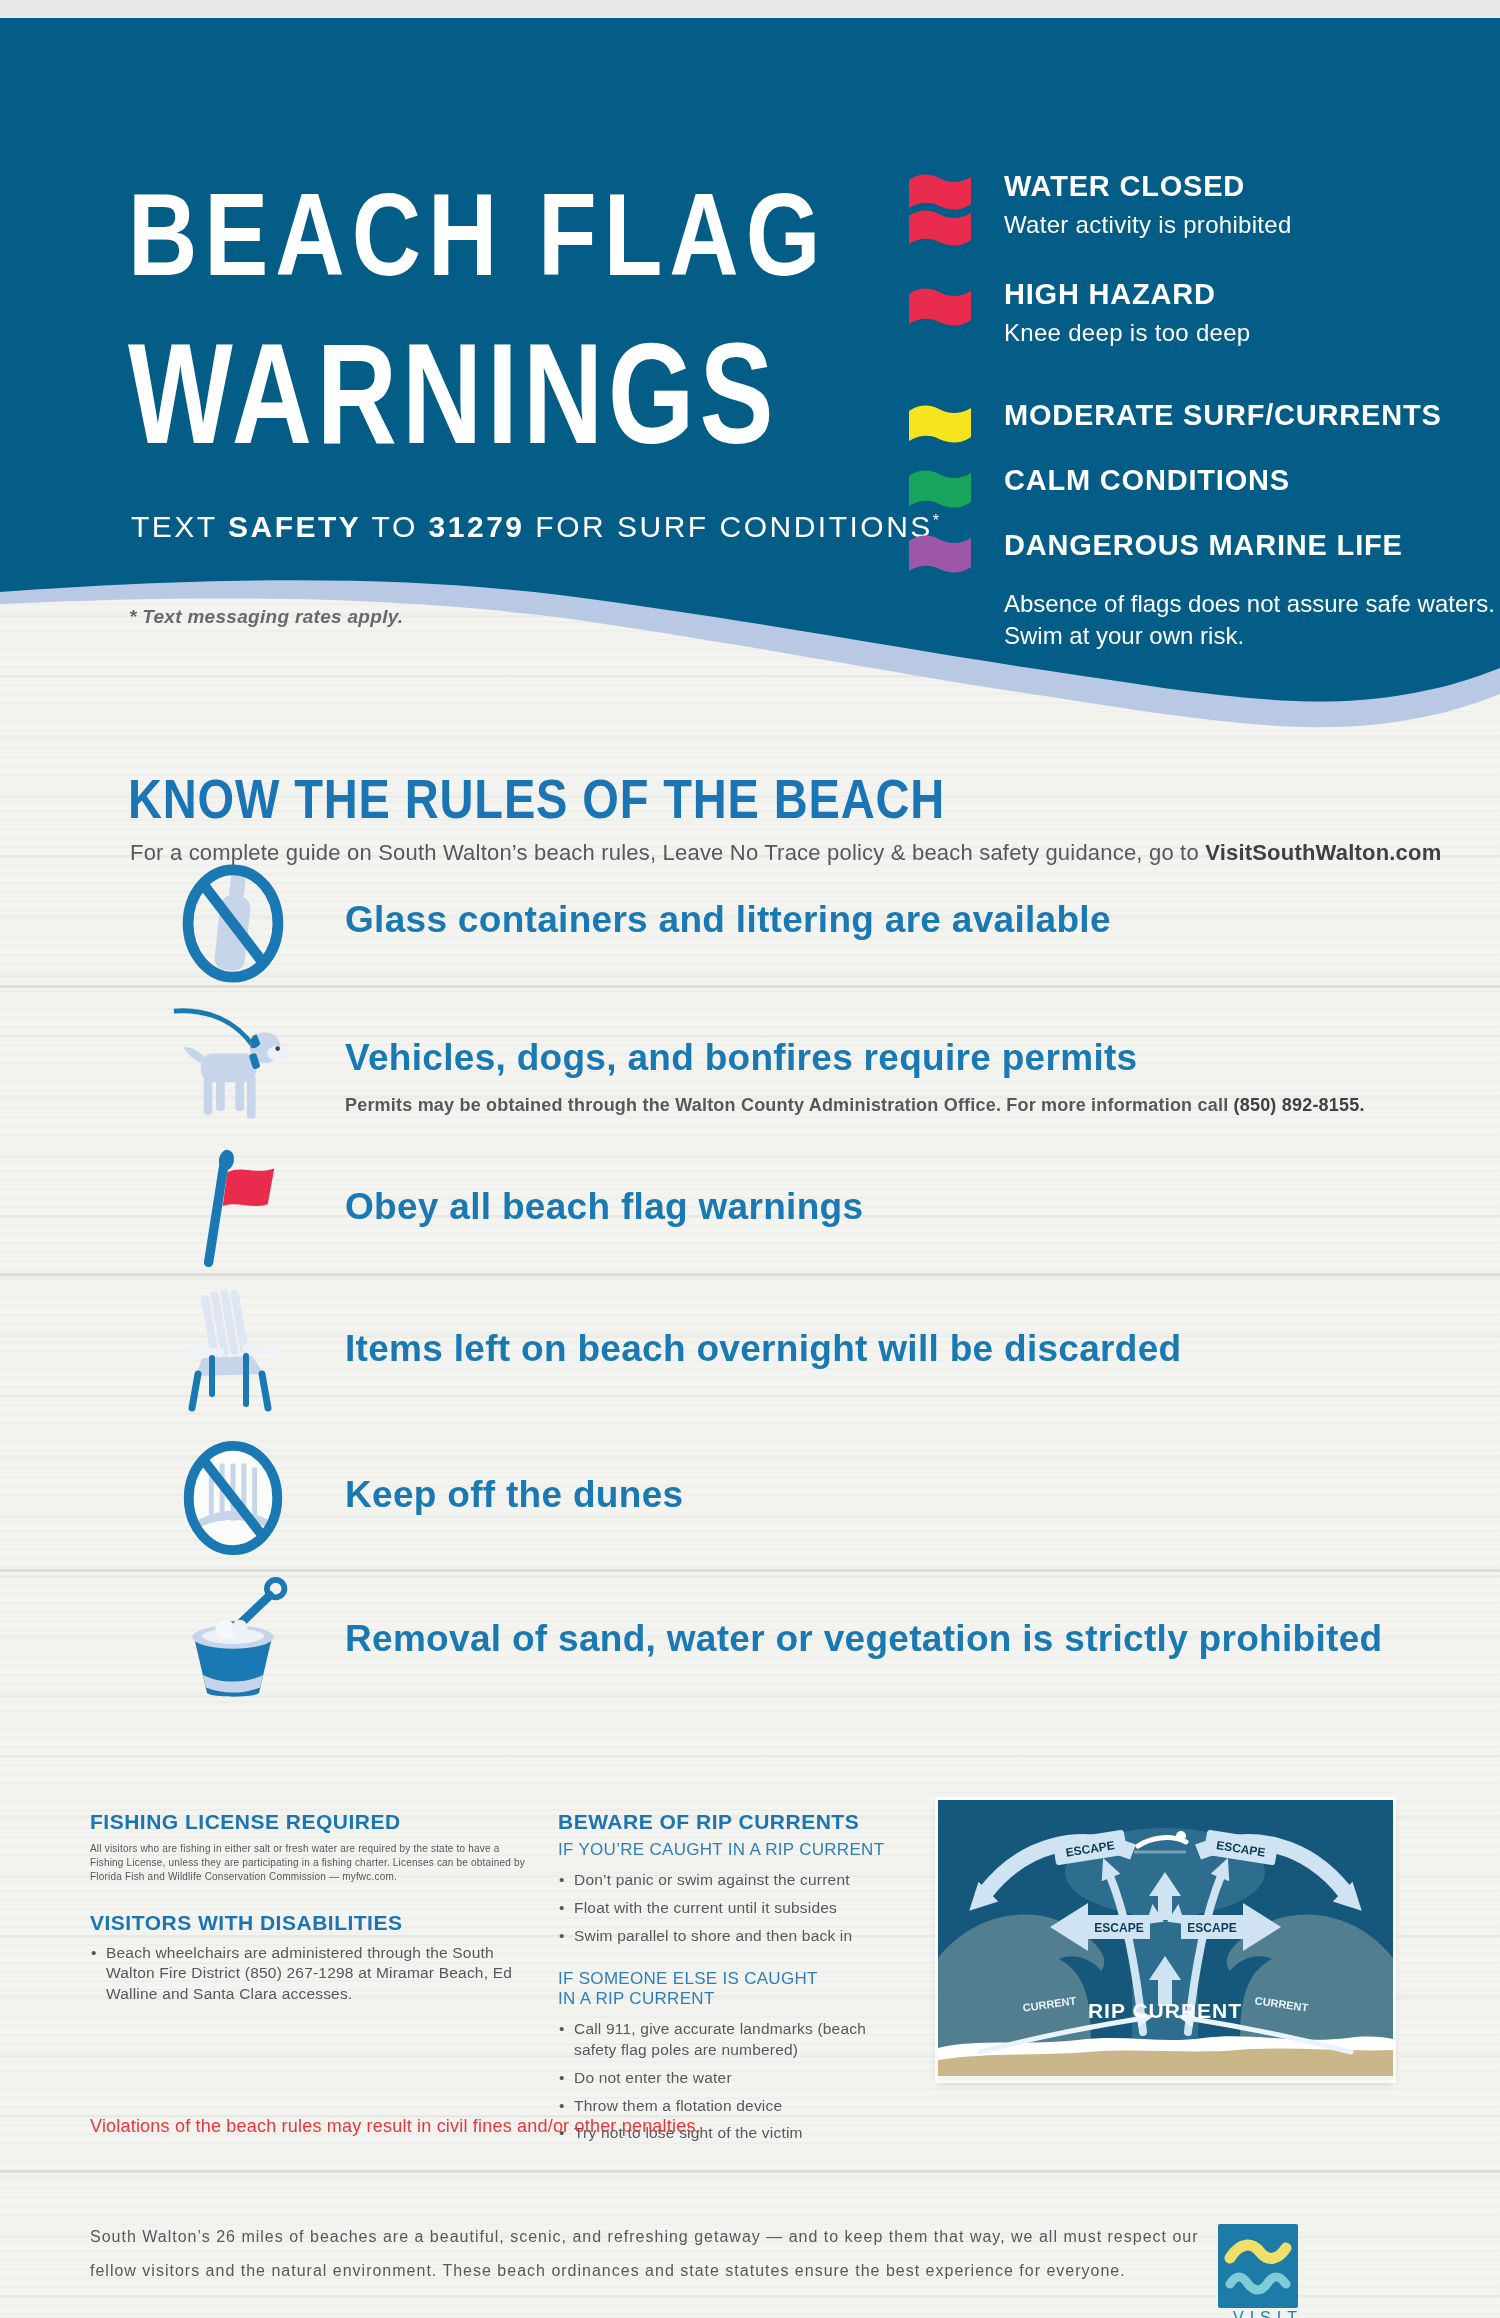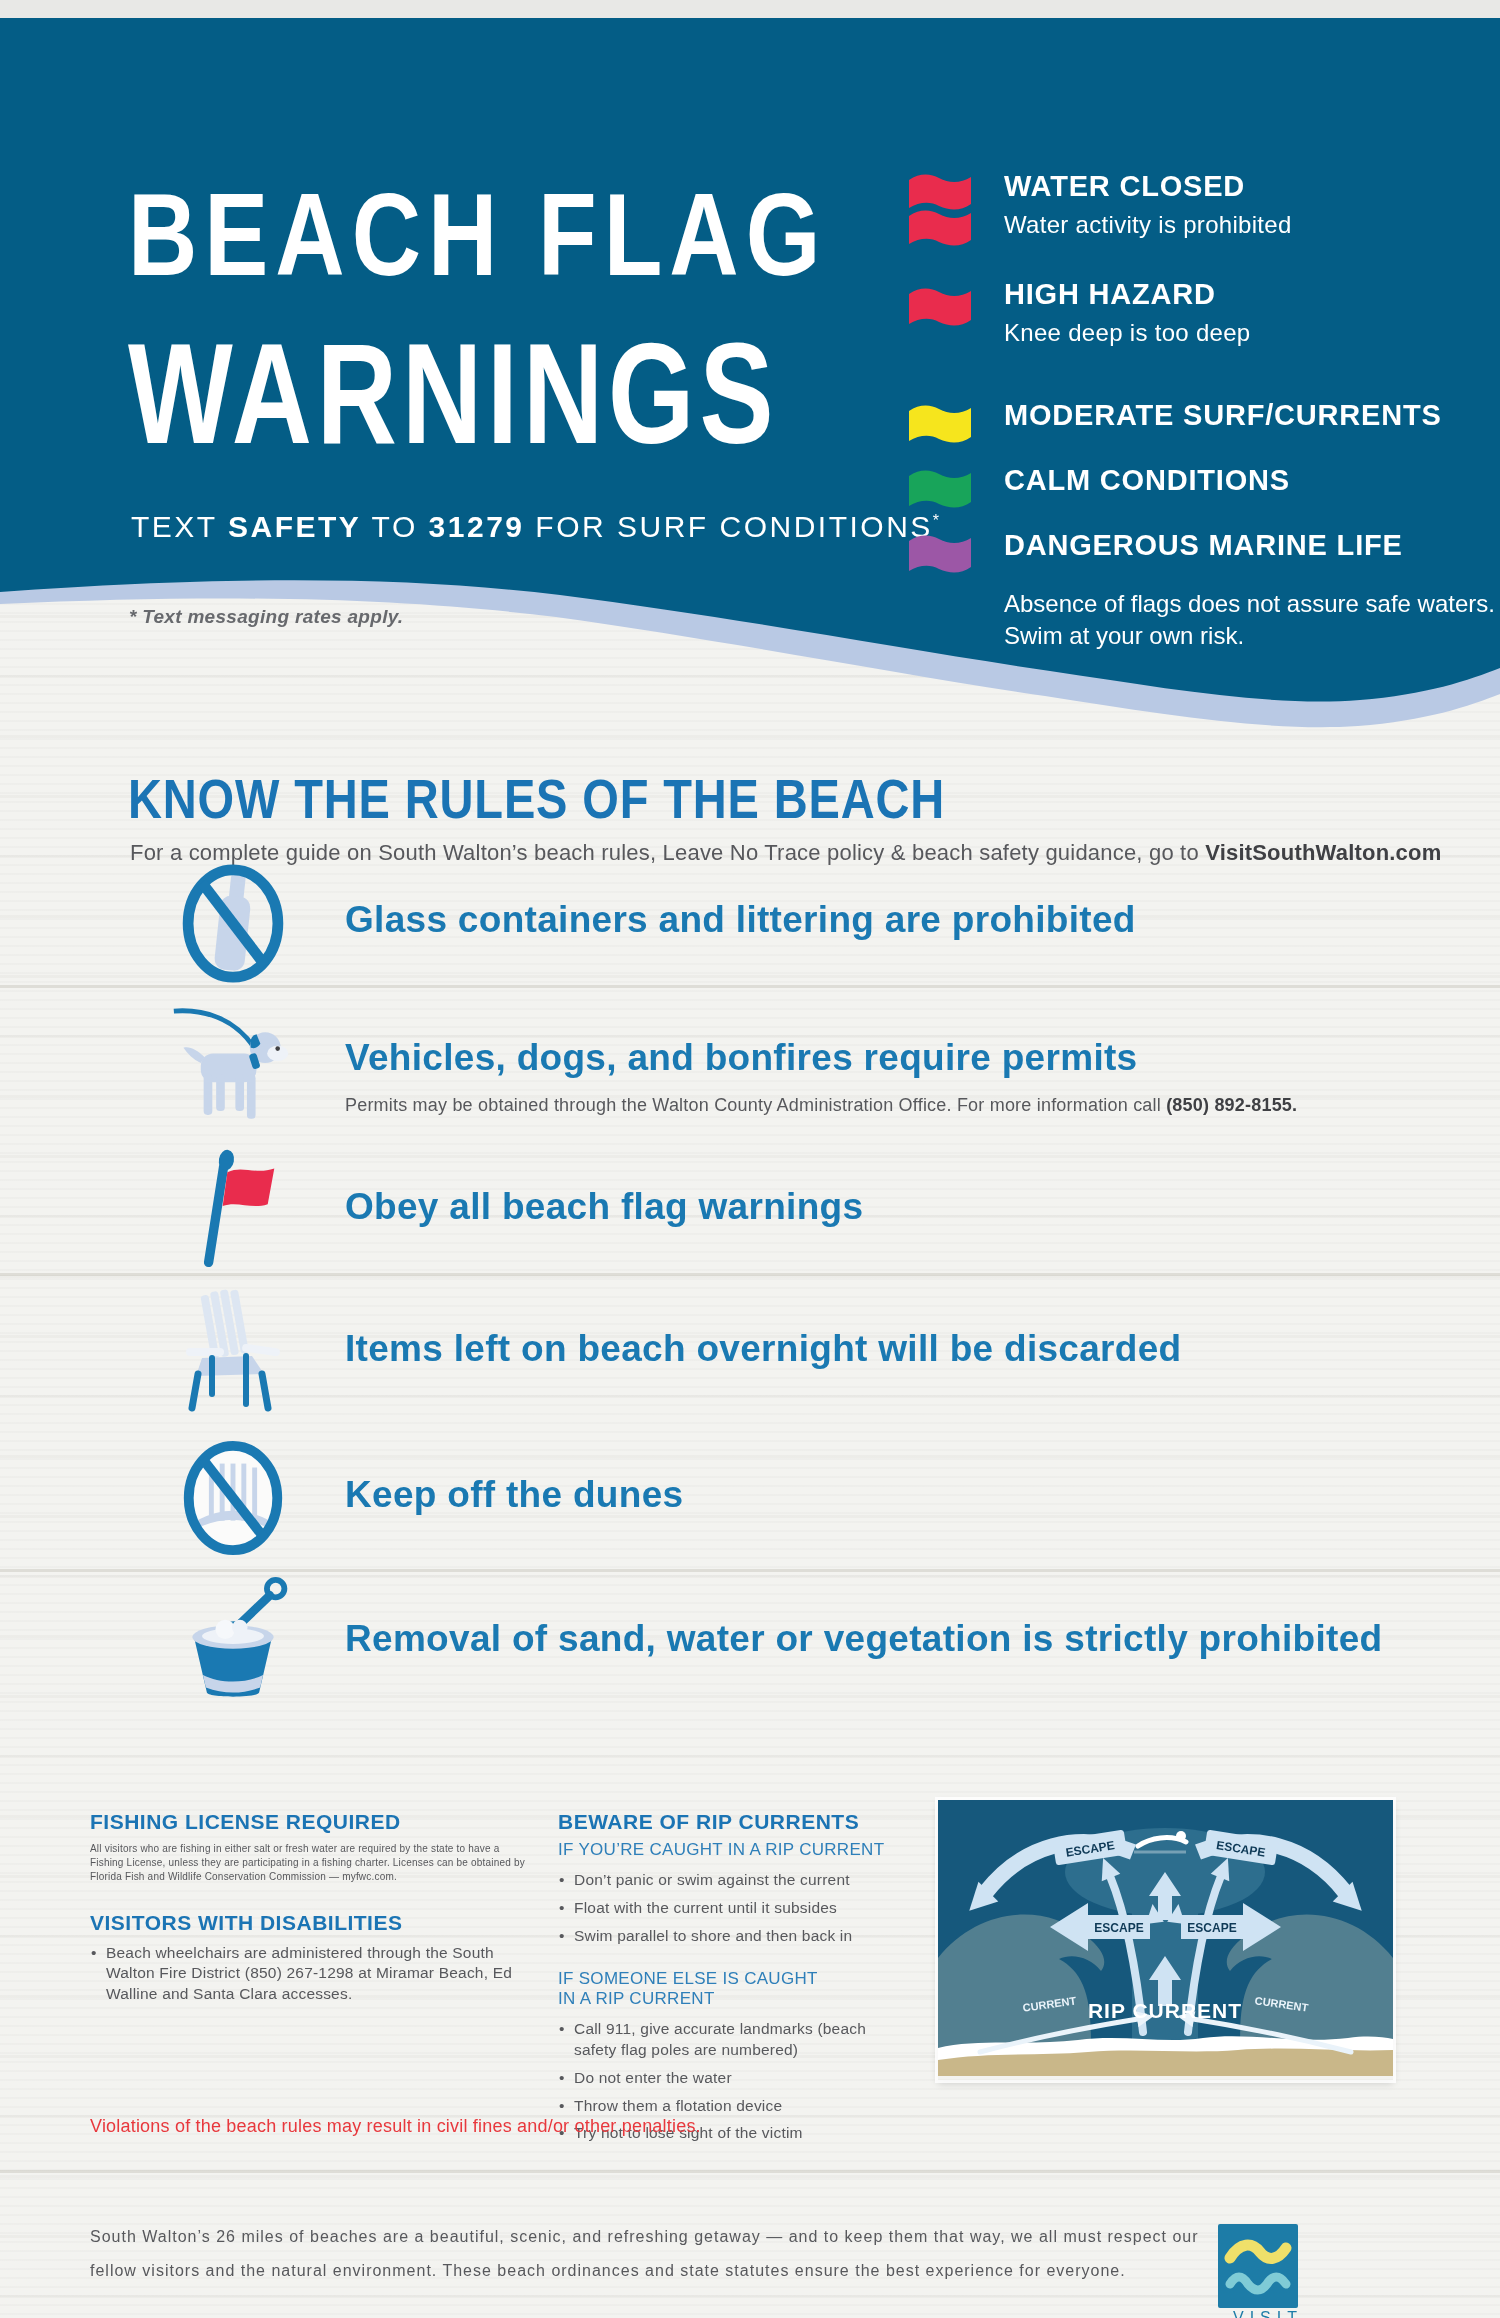--- a/index.html
+++ b/index.html
@@ -34,21 +34,21 @@
   .disclaimer{position:absolute;left:1004px;top:570px;font-size:24px;line-height:1.35;white-space:pre-line;}
   .footnote{position:absolute;left:129px;top:588px;z-index:3;font-size:19px;font-style:italic;font-weight:bold;color:#67696d;letter-spacing:0.3px;}
 
   
   .rules-head{position:absolute;left:128px;top:748px;z-index:3;font-size:56px;font-weight:bold;color:var(--heading-blue);letter-spacing:1px;white-space:nowrap;transform:scaleX(0.84);transform-origin:top left;}
   .rules-intro{position:absolute;left:130px;top:822px;z-index:3;font-size:22px;color:var(--body-gray);white-space:nowrap;letter-spacing:0.2px;}
   .rules-intro b{color:var(--dark-gray);}
   .rule{position:absolute;left:170px;width:1260px;z-index:3;}
   .rule-icon{position:absolute;left:0;top:0;width:125px;display:flex;justify-content:center;}
   .rule-text{position:absolute;left:175px;font-size:37px;font-weight:bold;color:var(--rule-blue);letter-spacing:0.3px;white-space:nowrap;}
-  .rule-sub{position:absolute;left:175px;font-size:18px;color:var(--body-gray);white-space:nowrap;letter-spacing:0.2px;}
+  .rule-sub{position:absolute;left:175px;font-size:18px;color:var(--body-gray);white-space:nowrap;letter-spacing:0.2px;font-weight:bold;}
   .rule-sub b{color:var(--dark-gray);}
 
   
   .col{position:absolute;z-index:3;}
   .col-h{font-size:21px;font-weight:bold;color:var(--heading-blue);letter-spacing:0.5px;margin:0 0 8px 0;}
   .col-body{font-size:10px;color:var(--body-gray);line-height:1.42;letter-spacing:0.2px;}
   .bullet{position:relative;padding-left:16px;font-size:15.5px;color:var(--body-gray);line-height:1.35;letter-spacing:0.2px;margin-bottom:10px;}
   .bullet::before{content:"•";position:absolute;left:1px;top:0;}
   .subhead{font-size:17px;font-weight:normal;color:var(--subhead-blue);letter-spacing:0.3px;margin:0 0 10px 0;white-space:pre-line;}
   .mt26{margin-top:26px;}
@@ -149,21 +149,21 @@
     <div class="rule-icon">
       <svg width="112" height="122" viewBox="0 0 112 125">
         <g transform="rotate(6 56 62)">
           <rect x="49" y="10" width="15" height="30" rx="5" style="fill:var(--icon-light)"></rect>
           <rect x="41" y="34" width="31" height="76" rx="11" style="fill:var(--icon-light)"></rect>
         </g>
         <ellipse cx="56" cy="62" rx="46" ry="55" fill="none" stroke-width="11" style="stroke:var(--rule-blue)"></ellipse>
         <line x1="24" y1="20" x2="89" y2="105" stroke-width="11" style="stroke:var(--rule-blue)"></line>
       </svg>
     </div>
-    <div class="rule-text" style="top:36px">Glass containers and littering are prohibited</div>
+    <div class="rule-text" style="top:36px">Glass containers and littering are available</div>
   </div>
 
   <div class="rule" style="top:985px">
     <div class="rule-icon">
       <svg width="130" height="122" viewBox="0 0 130 122">
         <path d="M92,52 C70,10 30,4 4,6" fill="none" stroke-width="5" style="stroke:var(--rule-blue)"></path>
         <rect x="32" y="50" width="58" height="30" rx="13" style="fill:var(--icon-light)"></rect>
         <rect x="35" y="72" width="9" height="42" rx="4" style="fill:var(--icon-light)"></rect>
         <rect x="48" y="72" width="9" height="38" rx="4" style="fill:var(--icon-light)"></rect>
         <rect x="68" y="72" width="9" height="38" rx="4" style="fill:var(--icon-light)"></rect>

